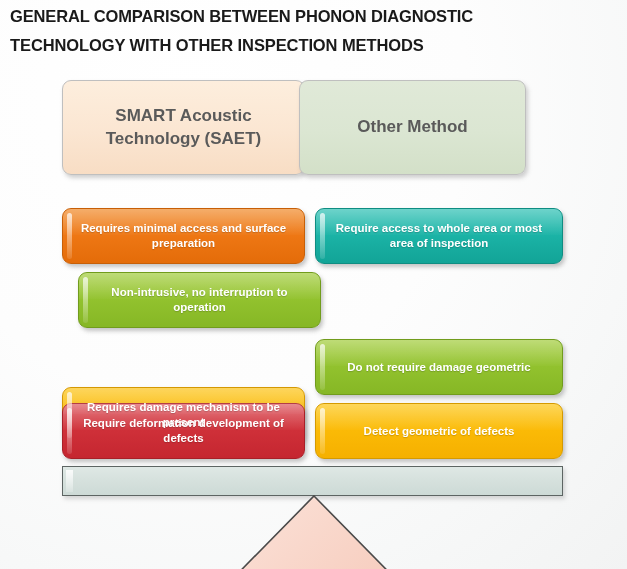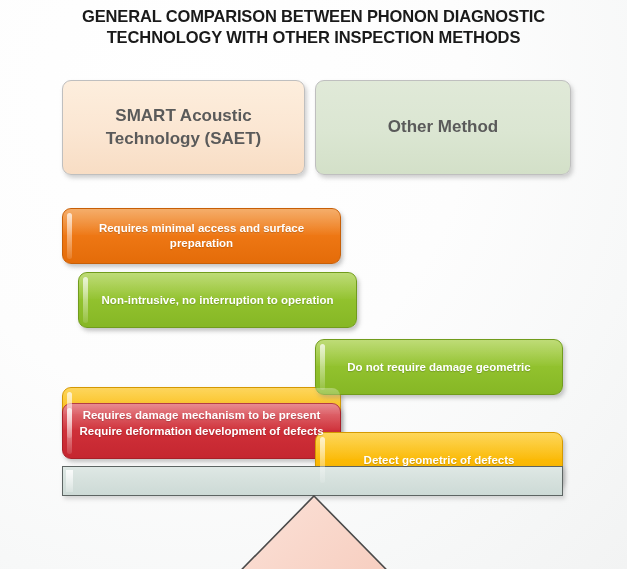--- a/index.html
+++ b/index.html
@@ -22,32 +22,31 @@
     background:
       radial-gradient(ellipse at 30% 18%, #ffffff 0%, #fdfdfd 45%, #f7f8f8 75%, #f2f3f3 100%);
   }
 
   
   #title {
     position: absolute;
     left: 10px;
     top: 6px;
     width: 607px;
-    text-align: center;
     font-size: 16.5px;
     font-weight: bold;
     letter-spacing: -0.15px;
     line-height: 1.28;
     color: #1a1a1a;
   }
   #title .line {
     display: block;
     white-space: nowrap;
   }
-  #title .line2 { letter-spacing: -0.1px; }
+  #title .line2 { letter-spacing: -0.1px; margin-top: 8px; }
 
   
   .header-box {
     position: absolute;
     top: 80px;
     height: 95px;
     border-radius: 9px;
     border: 1px solid #bfbfbf;
     box-sizing: border-box;
     display: flex;
@@ -60,22 +59,22 @@
     color: #5a5a5a;
     box-shadow: 2px 3px 4px rgba(120,120,120,0.35);
     padding: 0 10px;
   }
   #header-left {
     left: 62px;
     width: 243px;
     background: linear-gradient(180deg, #fdeedd 0%, #fbe6d2 55%, #f8ddc4 100%);
   }
   #header-right {
-    left: 315px;
-    width: 256px;
+    left: 299px;
+    width: 227px;
     background: linear-gradient(180deg, #e0e9d8 0%, #dbe6d2 55%, #d3e0c8 100%);
   }
 
   
   .cmp-box {
     position: absolute;
     height: 56px;
     border-radius: 9px;
     box-sizing: border-box;
     display: flex;
@@ -110,33 +109,33 @@
   }
   .cmp-box::after {
     content: "";
     position: absolute;
     left: 0; right: 0; top: 0;
     height: 48%;
     background: linear-gradient(180deg, rgba(255,255,255,0.30), rgba(255,255,255,0.02));
     z-index: 1;
     pointer-events: none;
   }
-  .col-left  { left: 62px;  width: 279px; }
+  .col-left  { left: 62px;  width: 243px; }
   .col-right { left: 315px; width: 248px; }
 
   .row1 { top: 208px; }
   .row2 { top: 272px; margin-left: 16px; }
   .row3 { top: 339px; }
   .row4 { top: 403px; }
 
   .c-orange { background: linear-gradient(180deg, #f08a2a 0%, #ee7714 48%, #e46c09 100%); border: 1px solid #c75f07; }
   .c-teal   { background: linear-gradient(180deg, #2ec0b4 0%, #1bb3a6 48%, #12a497 100%); border: 1px solid #0f8d82; }
   .c-green  { background: linear-gradient(180deg, #a2cc3c 0%, #92c22e 48%, #86b725 100%); border: 1px solid #719c1c; }
   .c-amber  { background: linear-gradient(180deg, #fcc417 0%, #f9b90b 48%, #f2ae03 100%); border: 1px solid #d49803; margin-top: 48px; }
-  .c-yellow { background: linear-gradient(180deg, #fdc513 0%, #fbba06 48%, #f5b000 100%); border: 1px solid #d59a00; margin-top: 29px; }
+  .c-yellow { background: linear-gradient(180deg, #fdc513 0%, #fbba06 48%, #f5b000 100%); border: 1px solid #d59a00; }
   .c-red    { background: linear-gradient(180deg, #d8414a 0%, #cf3039 48%, #c52630 100%); border: 1px solid #a81f28; }
 
   
   #balance-beam {
     position: absolute;
     left: 62px;
     top: 466px;
     width: 501px;
     height: 30px;
     box-sizing: border-box;
@@ -173,20 +172,23 @@
 
   <div class="header-box" id="header-left">
     <span>SMART Acoustic Technology (SAET)</span>
   </div>
   <div class="header-box" id="header-right">
     <span>Other Method</span>
   </div>
 
   <div class="cmp-box col-left row1 c-orange">
     <span class="label">Requires minimal access and surface preparation</span>
+  </div>
+  <div class="cmp-box col-right row1 c-teal">
+    <span class="label">Require access to whole area or most area of inspection</span>
   </div>
 
   <div class="cmp-box col-left row2 c-green">
     <span class="label">Non-intrusive, no interruption to operation</span>
   </div>
 
   <div class="cmp-box col-left row3 c-amber">
     <span class="label">Requires damage mechanism to be present</span>
   </div>
   <div class="cmp-box col-right row3 c-green">

